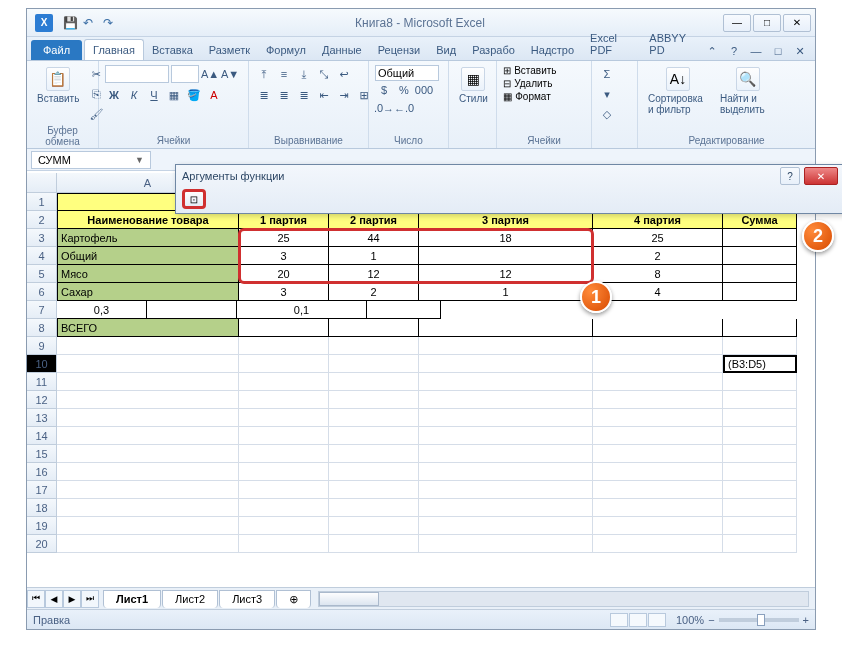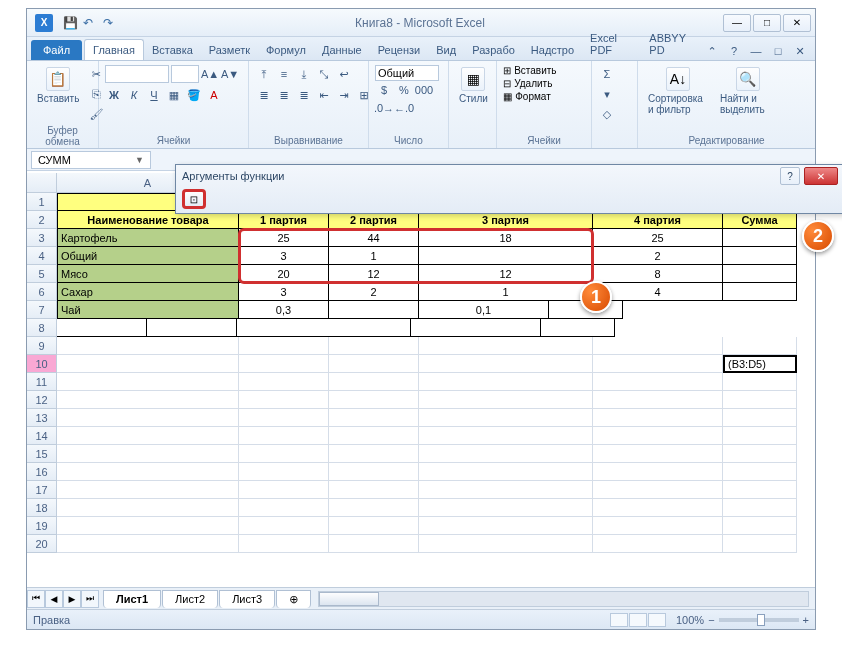--- a/index.html
+++ b/index.html
@@ -53,21 +53,21 @@
 .dialog .dlg-expand { width: 24px; height: 20px; border: 3px solid #d03030; border-radius: 4px; background: linear-gradient(#fefefe,#e6edf6); display: flex; align-items: center; justify-content: center; font-size: 10px; cursor: pointer; }
 
 
 .gridwrap { position: absolute; top: 164px; left: 0; right: 0; bottom: 42px; overflow: hidden; background: #fff; }
 .colhdr { display: flex; height: 20px; background: linear-gradient(#f4f8fc,#e5edf6); border-bottom: 1px solid #c0cddc; }
 .colhdr .corner { width: 30px; border-right: 1px solid #c0cddc; }
 .colhdr .ch { border-right: 1px solid #c0cddc; text-align: center; font-size: 11px; color: #4a6184; display: flex; align-items: center; justify-content: center; }
 .rows { }
 .row { display: flex; height: 18px; }
 .row .rh { width: 30px; background: linear-gradient(#f4f8fc,#e5edf6); border-right: 1px solid #c0cddc; border-bottom: 1px solid #c0cddc; text-align: center; font-size: 11px; color: #4a6184; display: flex; align-items: center; justify-content: center; }
-.row .rh.sel { background: #f9a8d4; }
+.row .rh.sel { background: #000000; }
 .cell { border-right: 1px solid #d5dde8; border-bottom: 1px solid #d5dde8; font-size: 11px; padding: 1px 3px; display: flex; align-items: center; overflow: hidden; }
 
 
 .yellow { background: #ffff7f; font-weight: bold; border-right: 1px solid #000; border-bottom: 1px solid #000; justify-content: center; }
 .green { background: #b5d08a; border-right: 1px solid #000; border-bottom: 1px solid #000; }
 .tblcell { border-right: 1px solid #000; border-bottom: 1px solid #000; justify-content: center; }
 .tbltop { border-top: 1px solid #000; }
 .tblleft { border-left: 1px solid #000; }
 
 
@@ -309,28 +309,28 @@
           <div class="rh">6</div>
           <div class="cell green tblleft" style="width: 182px;">Сахар</div>
           <div class="cell tblcell" style="width: 90px;">3</div>
           <div class="cell tblcell" style="width: 90px;">2</div>
           <div class="cell tblcell" style="width: 174px;">1</div>
           <div class="cell tblcell" style="width: 130px;">4</div>
           <div class="cell tblcell" style="width: 74px;"></div>
         </div>
         <div class="row">
           <div class="rh">7</div>
-          <div class="cell green tblleft" style="width: 182px;">Чай</div>
           <div class="cell tblcell" style="width: 90px;">0,3</div>
           <div class="cell tblcell" style="width: 90px;"></div>
           <div class="cell tblcell" style="width: 130px;">0,1</div>
           <div class="cell tblcell" style="width: 74px;"></div>
         </div>
         <div class="row">
           <div class="rh">8</div>
+          <div class="cell green tblleft" style="width: 182px;">ВСЕГО</div>
           <div class="cell tblcell" style="width: 90px;"></div>
           <div class="cell tblcell" style="width: 90px;"></div>
           <div class="cell tblcell" style="width: 174px;"></div>
           <div class="cell tblcell" style="width: 130px;"></div>
           <div class="cell tblcell" style="width: 74px;"></div>
         </div>
         <div class="row">
           <div class="rh">9</div>
           <div class="cell " style="width: 182px;"></div>
           <div class="cell " style="width: 90px;"></div>

